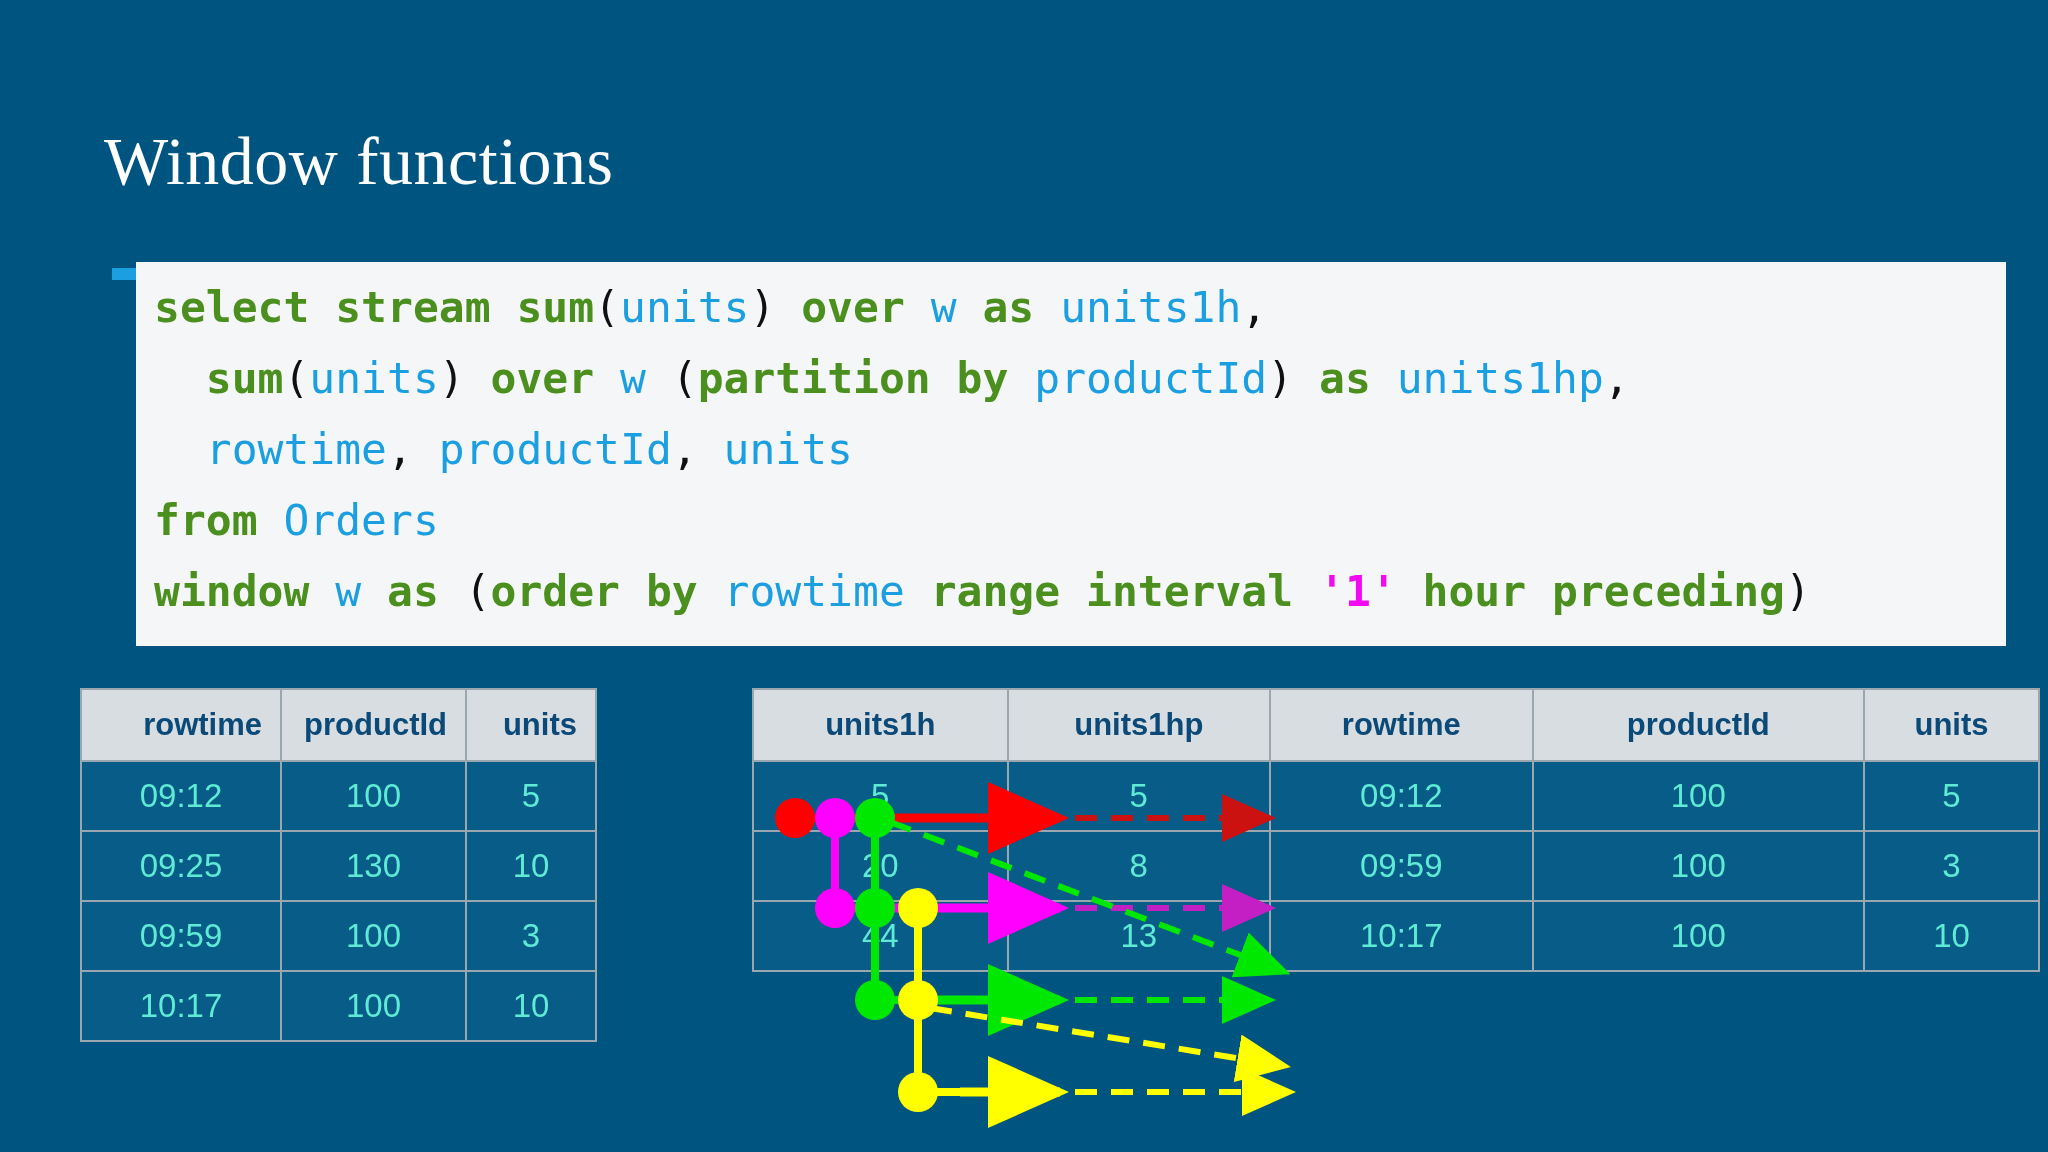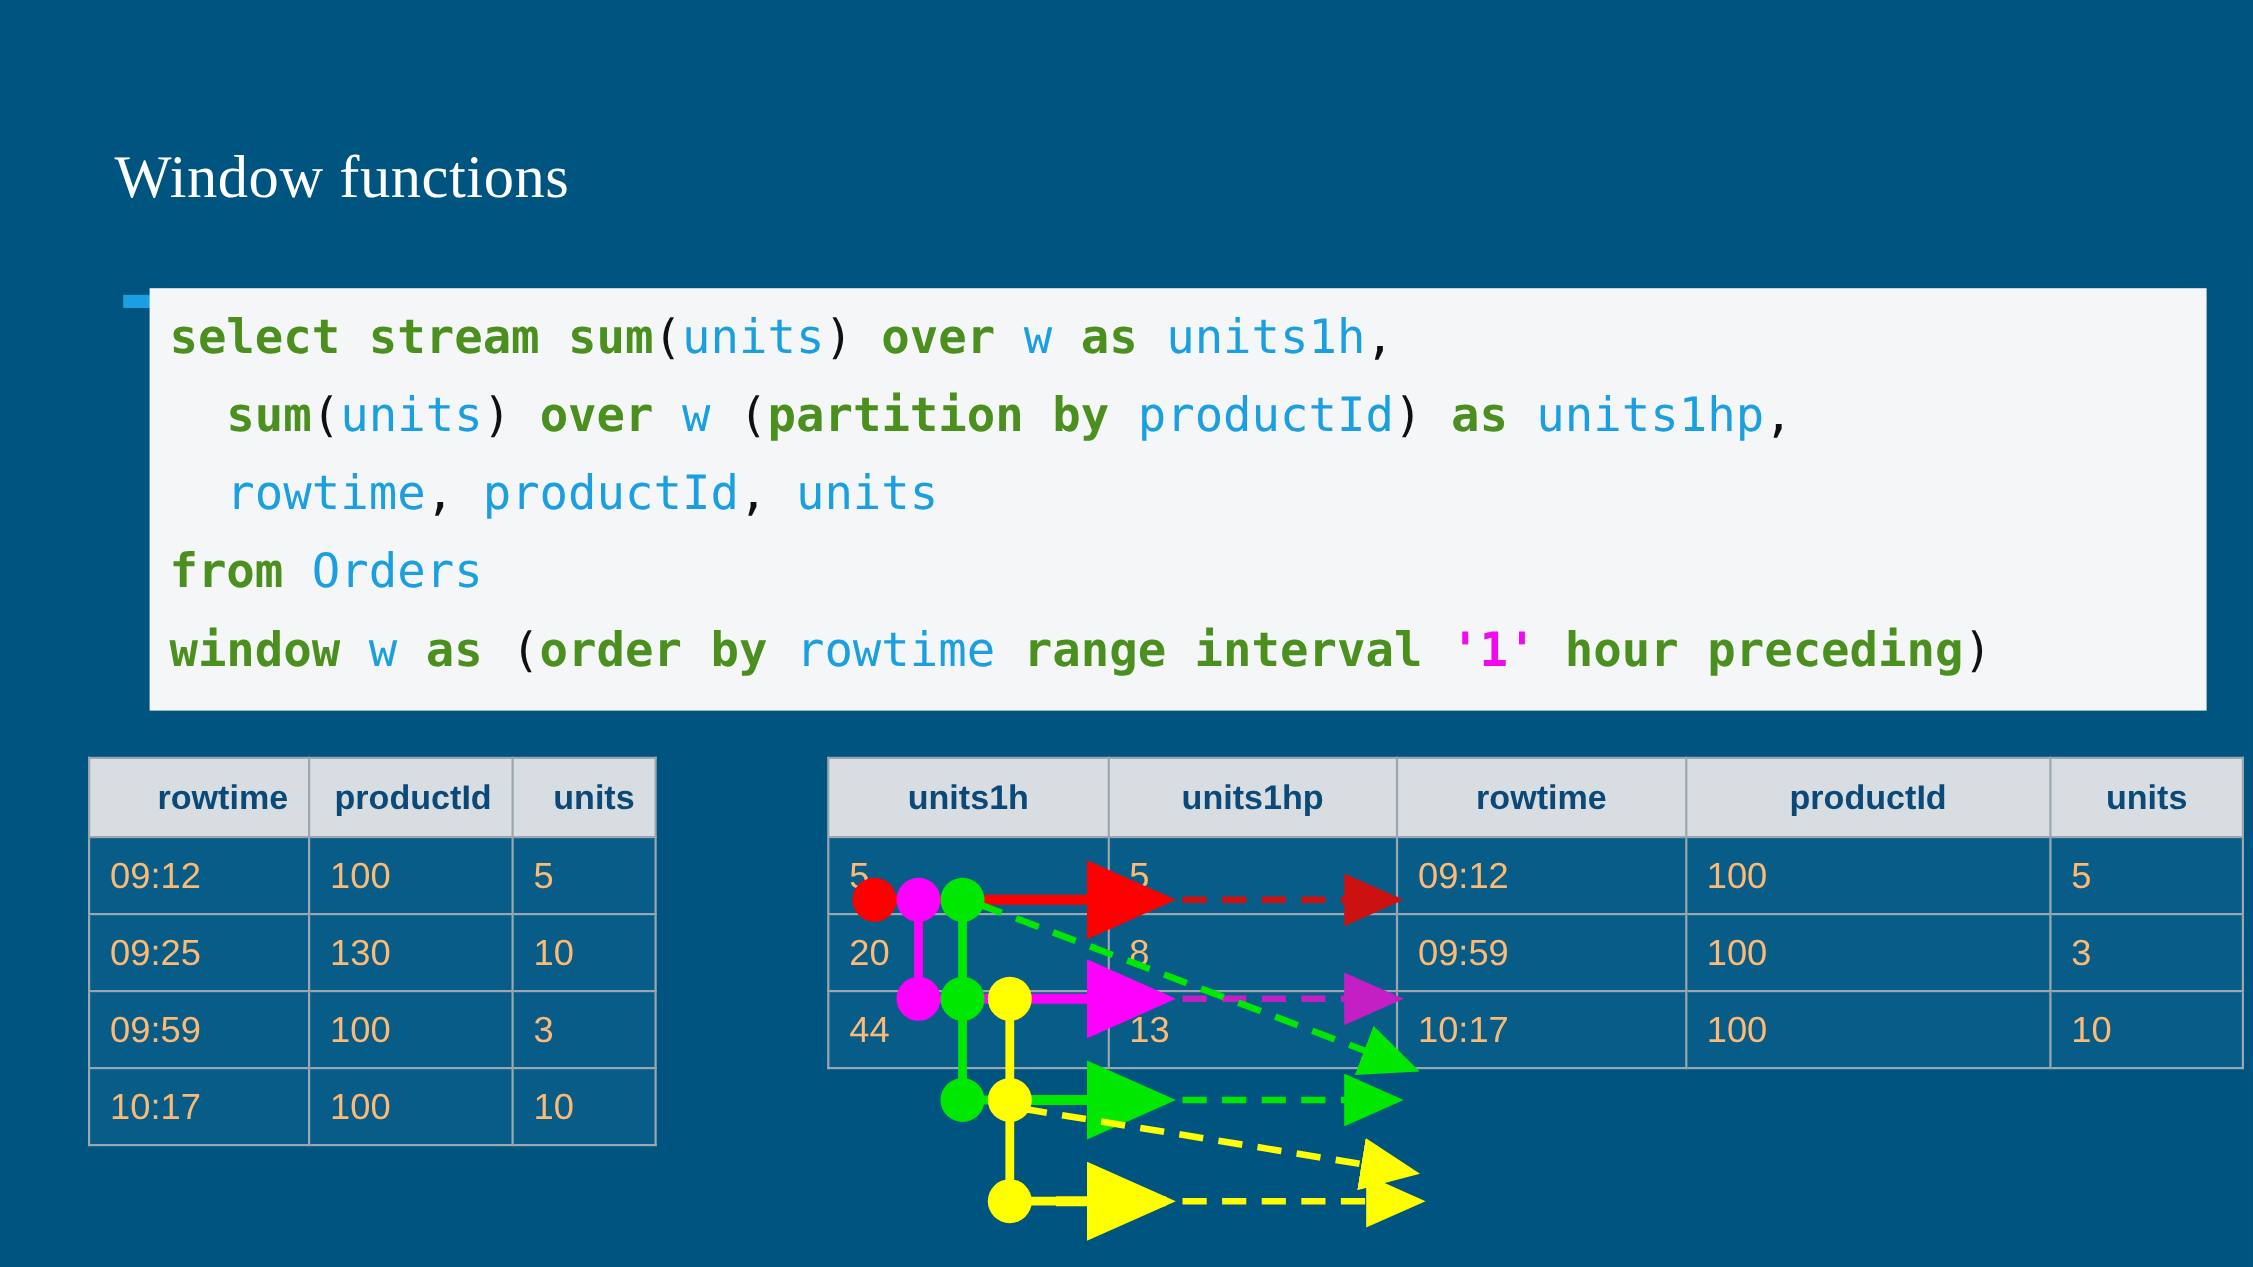--- a/index.html
+++ b/index.html
@@ -16,21 +16,21 @@
     font-family: "Liberation Sans", sans-serif;
     -webkit-font-smoothing: antialiased;
   }
 
   
   .slide-title {
     position: absolute;
     left: 104px;
     top: 118px;
     font-family: "Liberation Serif", serif;
-    font-size: 55px;
+    font-size: 68px;
     line-height: 86px;
     color: #ffffff;
     font-weight: 400;
     letter-spacing: 0.5px;
     white-space: nowrap;
   }
 
   
   .accent-bar {
     position: absolute;
@@ -74,25 +74,25 @@
     background: #d7dde0;
     color: #0b4a78;
     font-weight: bold;
     height: 70px;
     border: 2px solid #9aa7ae;
     padding: 0 18px;
     font-size: 31px;
   }
   .tbl td {
     background: #075C88;
-    color: #fdba74;
+    color: #5eead4;
     height: 68px;
     border: 2px solid #9aa7ae;
     padding: 0 18px;
-    text-align: left;
+    text-align: center;
     font-weight: 400;
     font-size: 33px;
   }
 
   
   #orders-table { left: 80px; top: 688px; width: 515px; }
   #orders-table th:nth-child(1) { text-align: right; }
   #orders-table th:nth-child(2) { text-align: right; }
   #orders-table th:nth-child(3) { text-align: right; }
   #orders-table col.c1 { width: 200px; }

